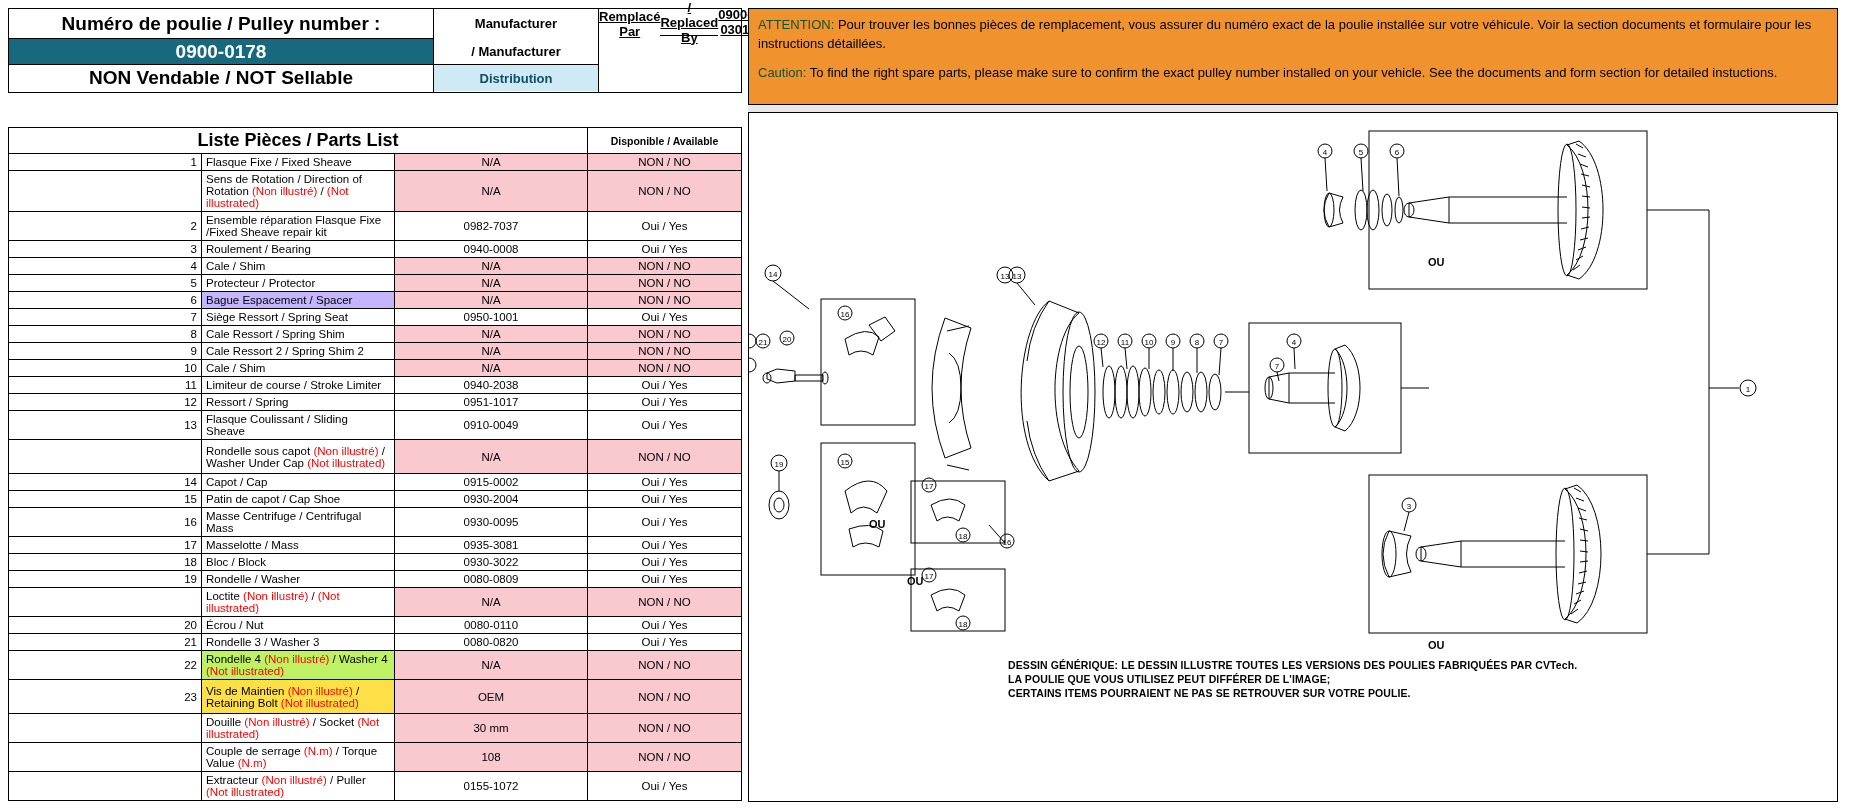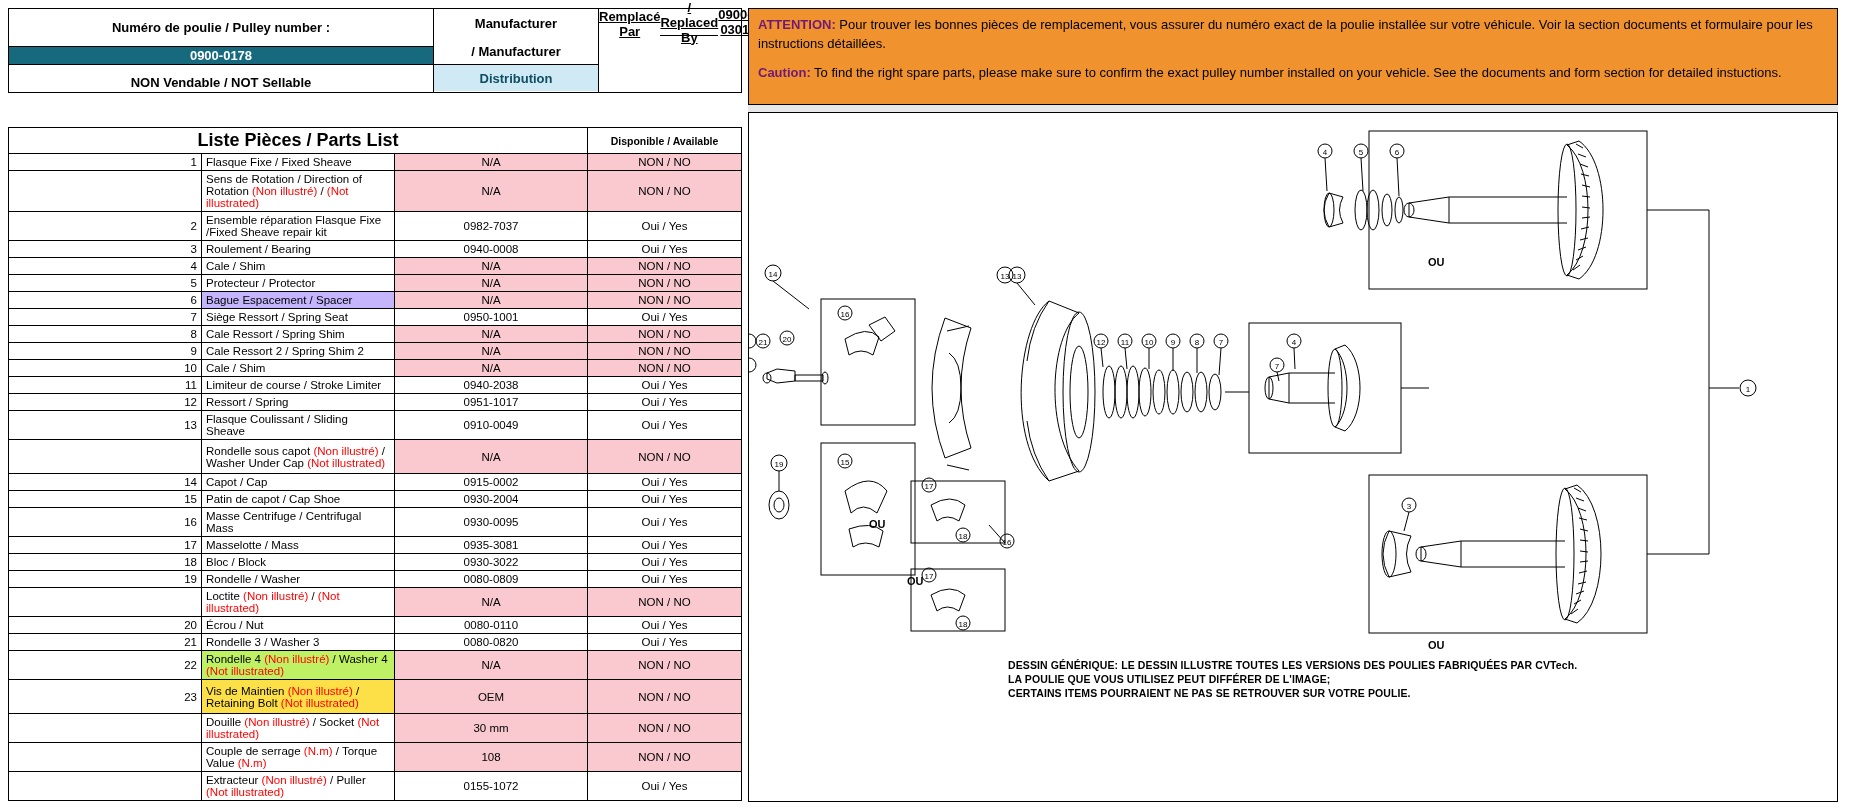--- a/index.html
+++ b/index.html
@@ -37,23 +37,22 @@
     box-sizing: border-box;
     border-right: 1px solid #000;
     display: flex;
     flex-direction: column;
   }
   .hdr-left .cell {
     display: flex;
     align-items: center;
     justify-content: center;
     font-weight: bold;
-    font-size: 13px;
-    box-sizing: border-box;
-    margin-top: 8px;
+    font-size: 19px;
+    box-sizing: border-box;
   }
   .hl-1 { height: 29px; }
   .hl-2 {
     height: 27px;
     background: #17697e;
     color: #ffffff;
     border-top: 1px solid #000;
     border-bottom: 1px solid #000;
   }
   .hl-3 { height: 26px; }
@@ -99,22 +98,22 @@
     height: 97px;
     background: #f0922e;
     border: 1px solid #000;
     box-sizing: border-box;
     padding: 7px 9px 0 9px;
     line-height: 1.45;
     font-size: 13px;
   }
   .attention .line { margin-bottom: 2px; }
   .attention .lbl-red {
-    color: #701a75;
-    font-weight: bold;
+    color: #14532d;
+    font-weight: normal;
   }
   .attention .blk { color: #000; }
   .attention .gap { height: 8px; }
 
   
   .parts {
     position: absolute;
     left: 8px;
     top: 127px;
     width: 734px;

